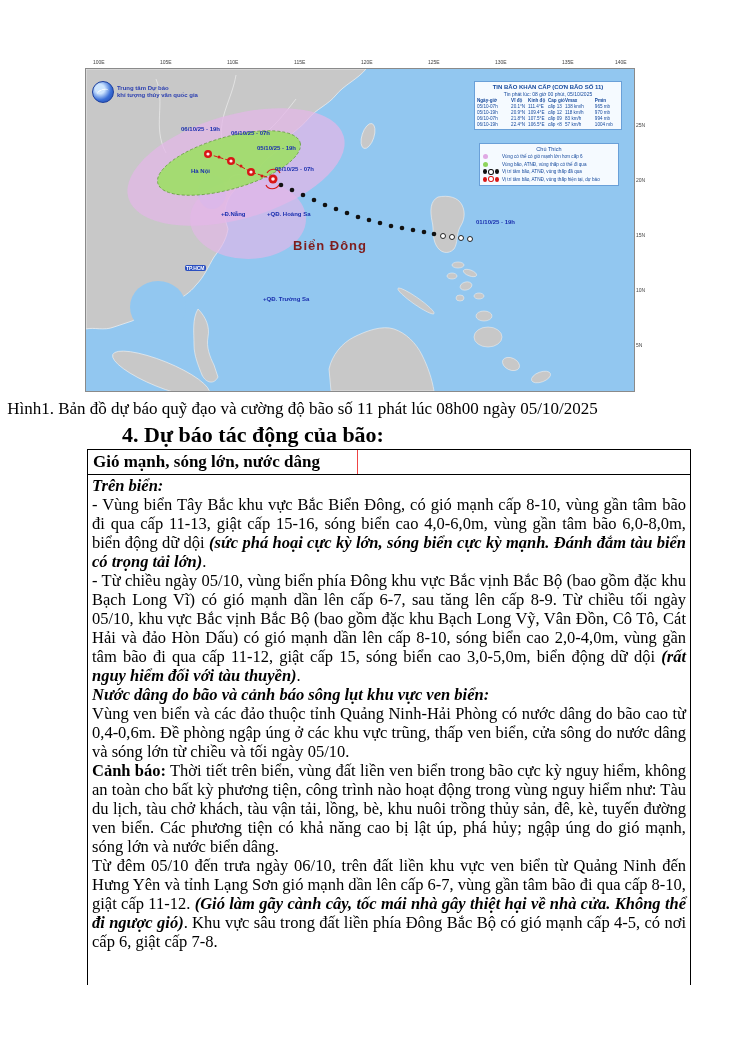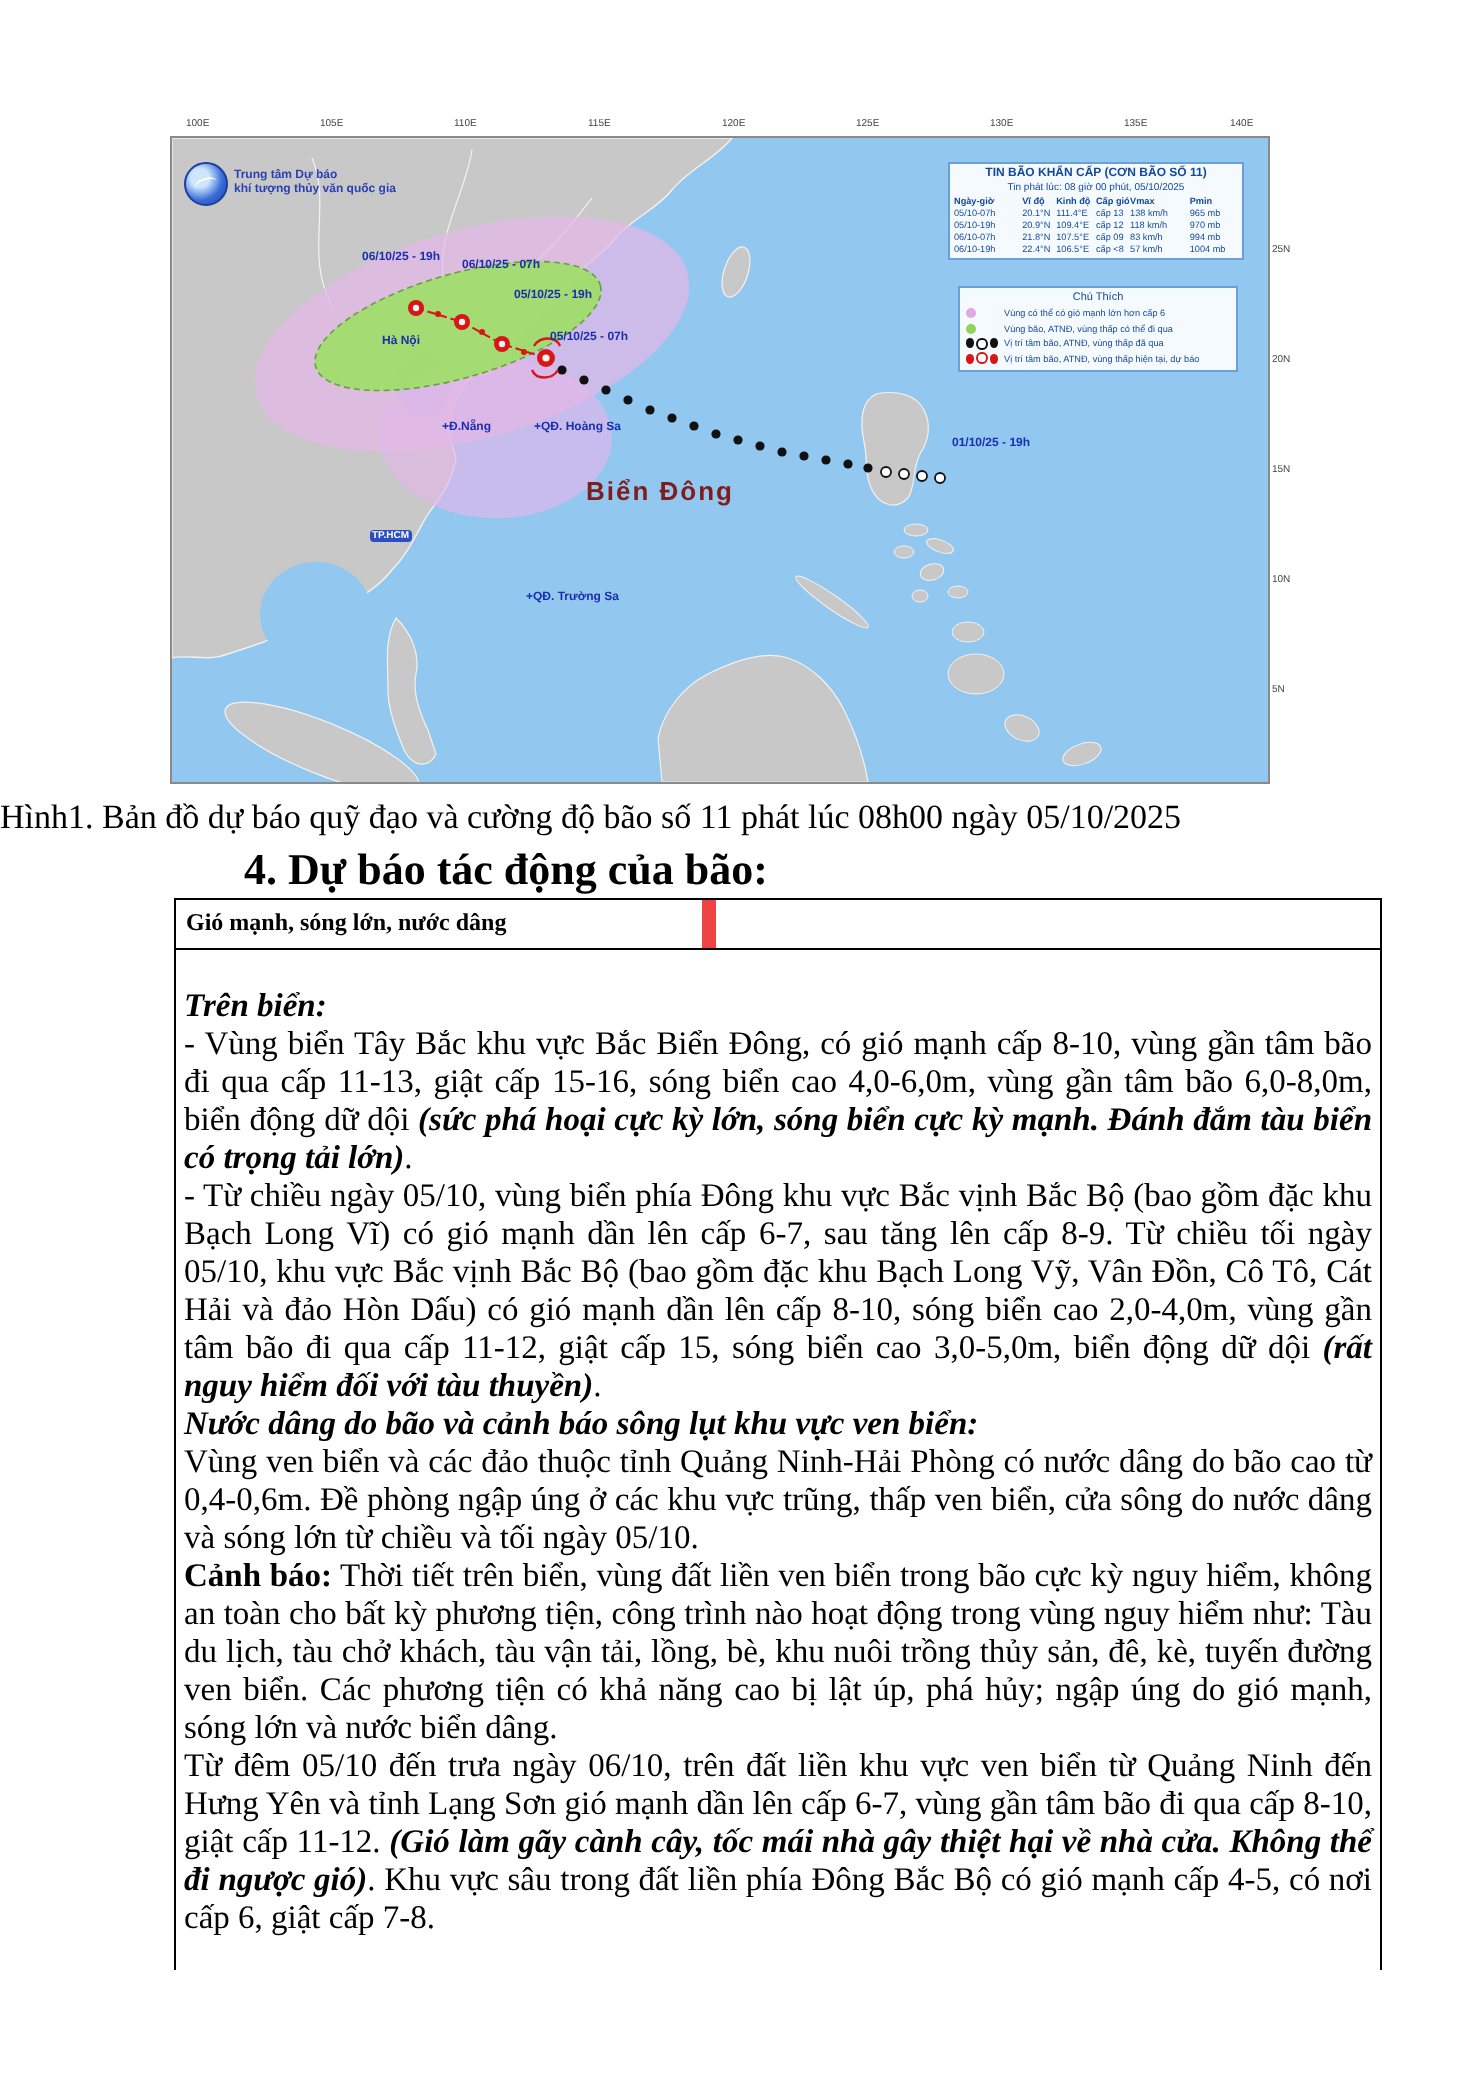--- a/index.html
+++ b/index.html
@@ -45,29 +45,29 @@
   .lg-sw{display:inline-flex;align-items:center;gap:1px;width:16px;justify-content:flex-start;}
   .dot{width:5px;height:5px;border-radius:50%;display:inline-block;}
   .dot.pink{background:#e0a9e4;}
   .dot.green{background:#8fd45c;}
   .dot.black{background:#111;}
   .dot.red{background:#d81616;}
   .ring{width:4px;height:4px;border-radius:50%;display:inline-block;background:#fff;}
   .ring.black{border:1px solid #111;}
   .ring.red{border:1px solid #d81616;}
   
-  #caption{position:absolute;left:0;top:397px;width:605px;
+  #caption{position:absolute;left:0;top:397px;width:605px;text-align:center;
       font-size:17px;line-height:24px;}
   #heading{position:absolute;left:122px;top:423px;font-size:22px;font-weight:bold;line-height:24px;}
   #impact-table{position:absolute;left:87px;top:449px;width:604px;height:536px;
       border:1px solid #000;border-bottom:none;box-sizing:border-box;}
   #it-header{height:24px;border-bottom:1px solid #000;display:flex;}
-  #it-header .cell-l{width:270px;border-right:7px solid #ef4444;box-sizing:border-box;
-      font-size:12px;font-weight:bold;line-height:23px;padding-left:5px;}
-  #it-body{padding:1px 4px 0 4px;height:508px;overflow:hidden;margin-top:17px;}
+  #it-header .cell-l{width:270px;border-right:1px solid #ef4444;box-sizing:border-box;
+      font-size:17px;font-weight:bold;line-height:23px;padding-left:5px;}
+  #it-body{padding:1px 4px 0 4px;height:508px;overflow:hidden;}
   .doc-para{margin:0;font-size:16.5px;line-height:19px;text-align:justify;}
   .doc-para .b{font-weight:bold;}
   .doc-para .i{font-style:italic;}
 </style>
 </head>
 <body>
 
 <div>
 
   <div id="map-wrap">

